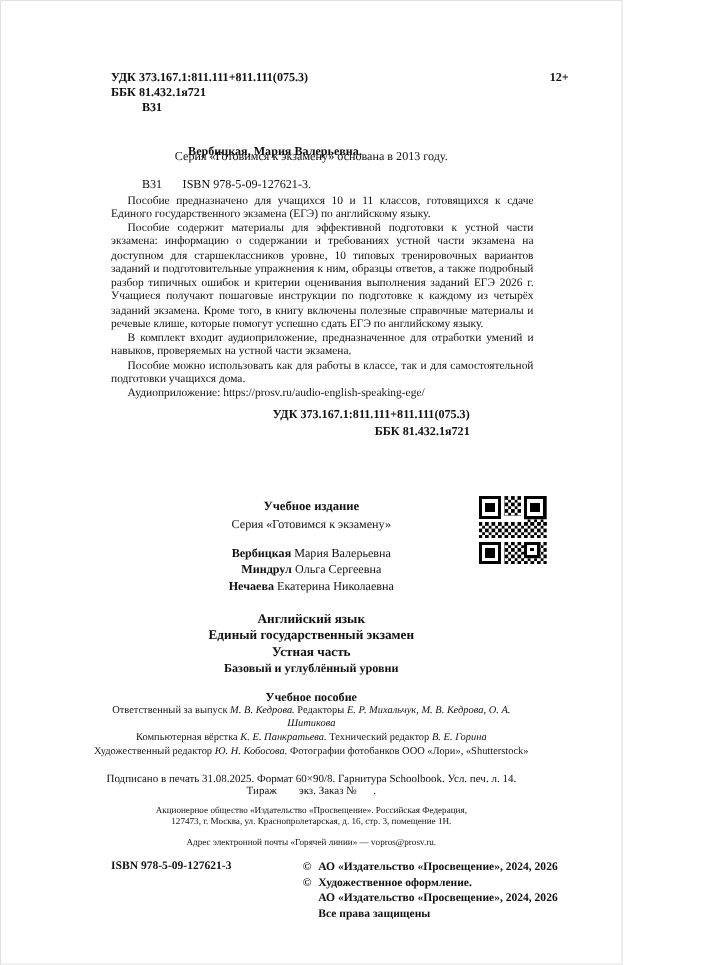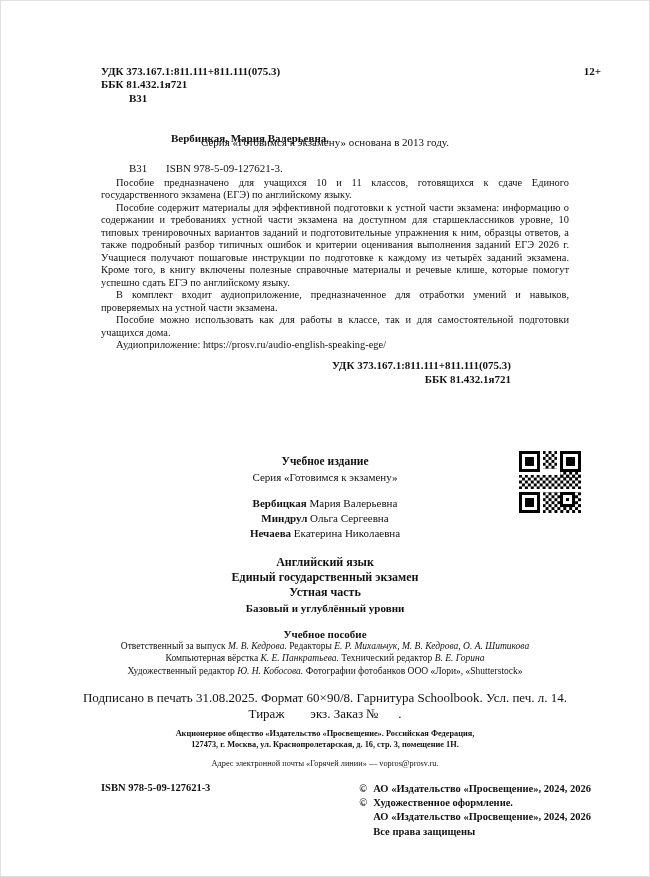--- a/index.html
+++ b/index.html
@@ -1,18 +1,18 @@
 <!DOCTYPE html>
 <html><head>
 <meta charset="utf-8">
 <style>
   * { margin:0; padding:0; box-sizing:border-box; }
   html,body { background:#ffffff; }
   body { font-family:"Liberation Serif", serif; color:#111; }
-  .page { position:relative; width:650px; height:877px; background:#fff; overflow:hidden; border:1px solid #e0e0e0;padding-left:38px; }
+  .page { position:relative; width:566px; height:877px; background:#fff; overflow:hidden; border:1px solid #e0e0e0;padding-left:38px; }
   .bold { font-weight:bold; }
   .it { font-style:italic; }
 
   
   .codes-block { position:absolute; left:100px; top:64px; font-size:11px; font-weight:bold; line-height:1.22; }
   .codes-block .v31 { margin-left:28px; }
   .age-badge { position:absolute; right:48px; top:64px; font-size:11px; font-weight:bold; }
   .series-note { position:absolute; left:0; right:0; top:104px; text-align:center; font-size:11px;margin-top:31px; }
 
   
@@ -29,22 +29,22 @@
   .imprint { position:absolute; left:80px; right:80px; top:454px; text-align:center; }
   .edition-type { font-size:11.5px; margin-bottom:4px; }
   .series-line { font-size:11px; margin-bottom:13px; }
   .author-line { font-size:11px; line-height:1.35; }
   .titles { margin-top:14px; }
   .book-title { font-size:12px; font-weight:bold; line-height:1.25; }
   .subtitle { font-size:11px; font-weight:bold; margin-top:2px; }
   .kind { font-size:11px; font-weight:bold; margin-top:14px; }
   .center-line { font-size:9.5px; margin-top:15px; }
   .staff-line { font-size:9.5px; line-height:1.32; }
-  .print-line { font-size:13px; margin-top:13px; }
-  .publisher-line { font-size:8.3px; line-height:1.3;font-weight:bold; }
+  .print-line { font-size:10px; margin-top:13px; }
+  .publisher-line { font-size:8.3px; line-height:1.3; }
   .publisher-block { margin-top:7px; }
   .email-line { font-size:8.3px; margin-top:8px; }
 
   
   .qr { position:absolute; right:68px; top:450px; width:62px; height:62px; }
 
   
   .footer { position:absolute; left:100px; right:58px; top:781px; display:flex; justify-content:space-between; align-items:flex-start; }
   .isbn { font-size:10.5px; font-weight:bold; }
   .copyright { font-size:10.5px; font-weight:bold; line-height:1.35; }

